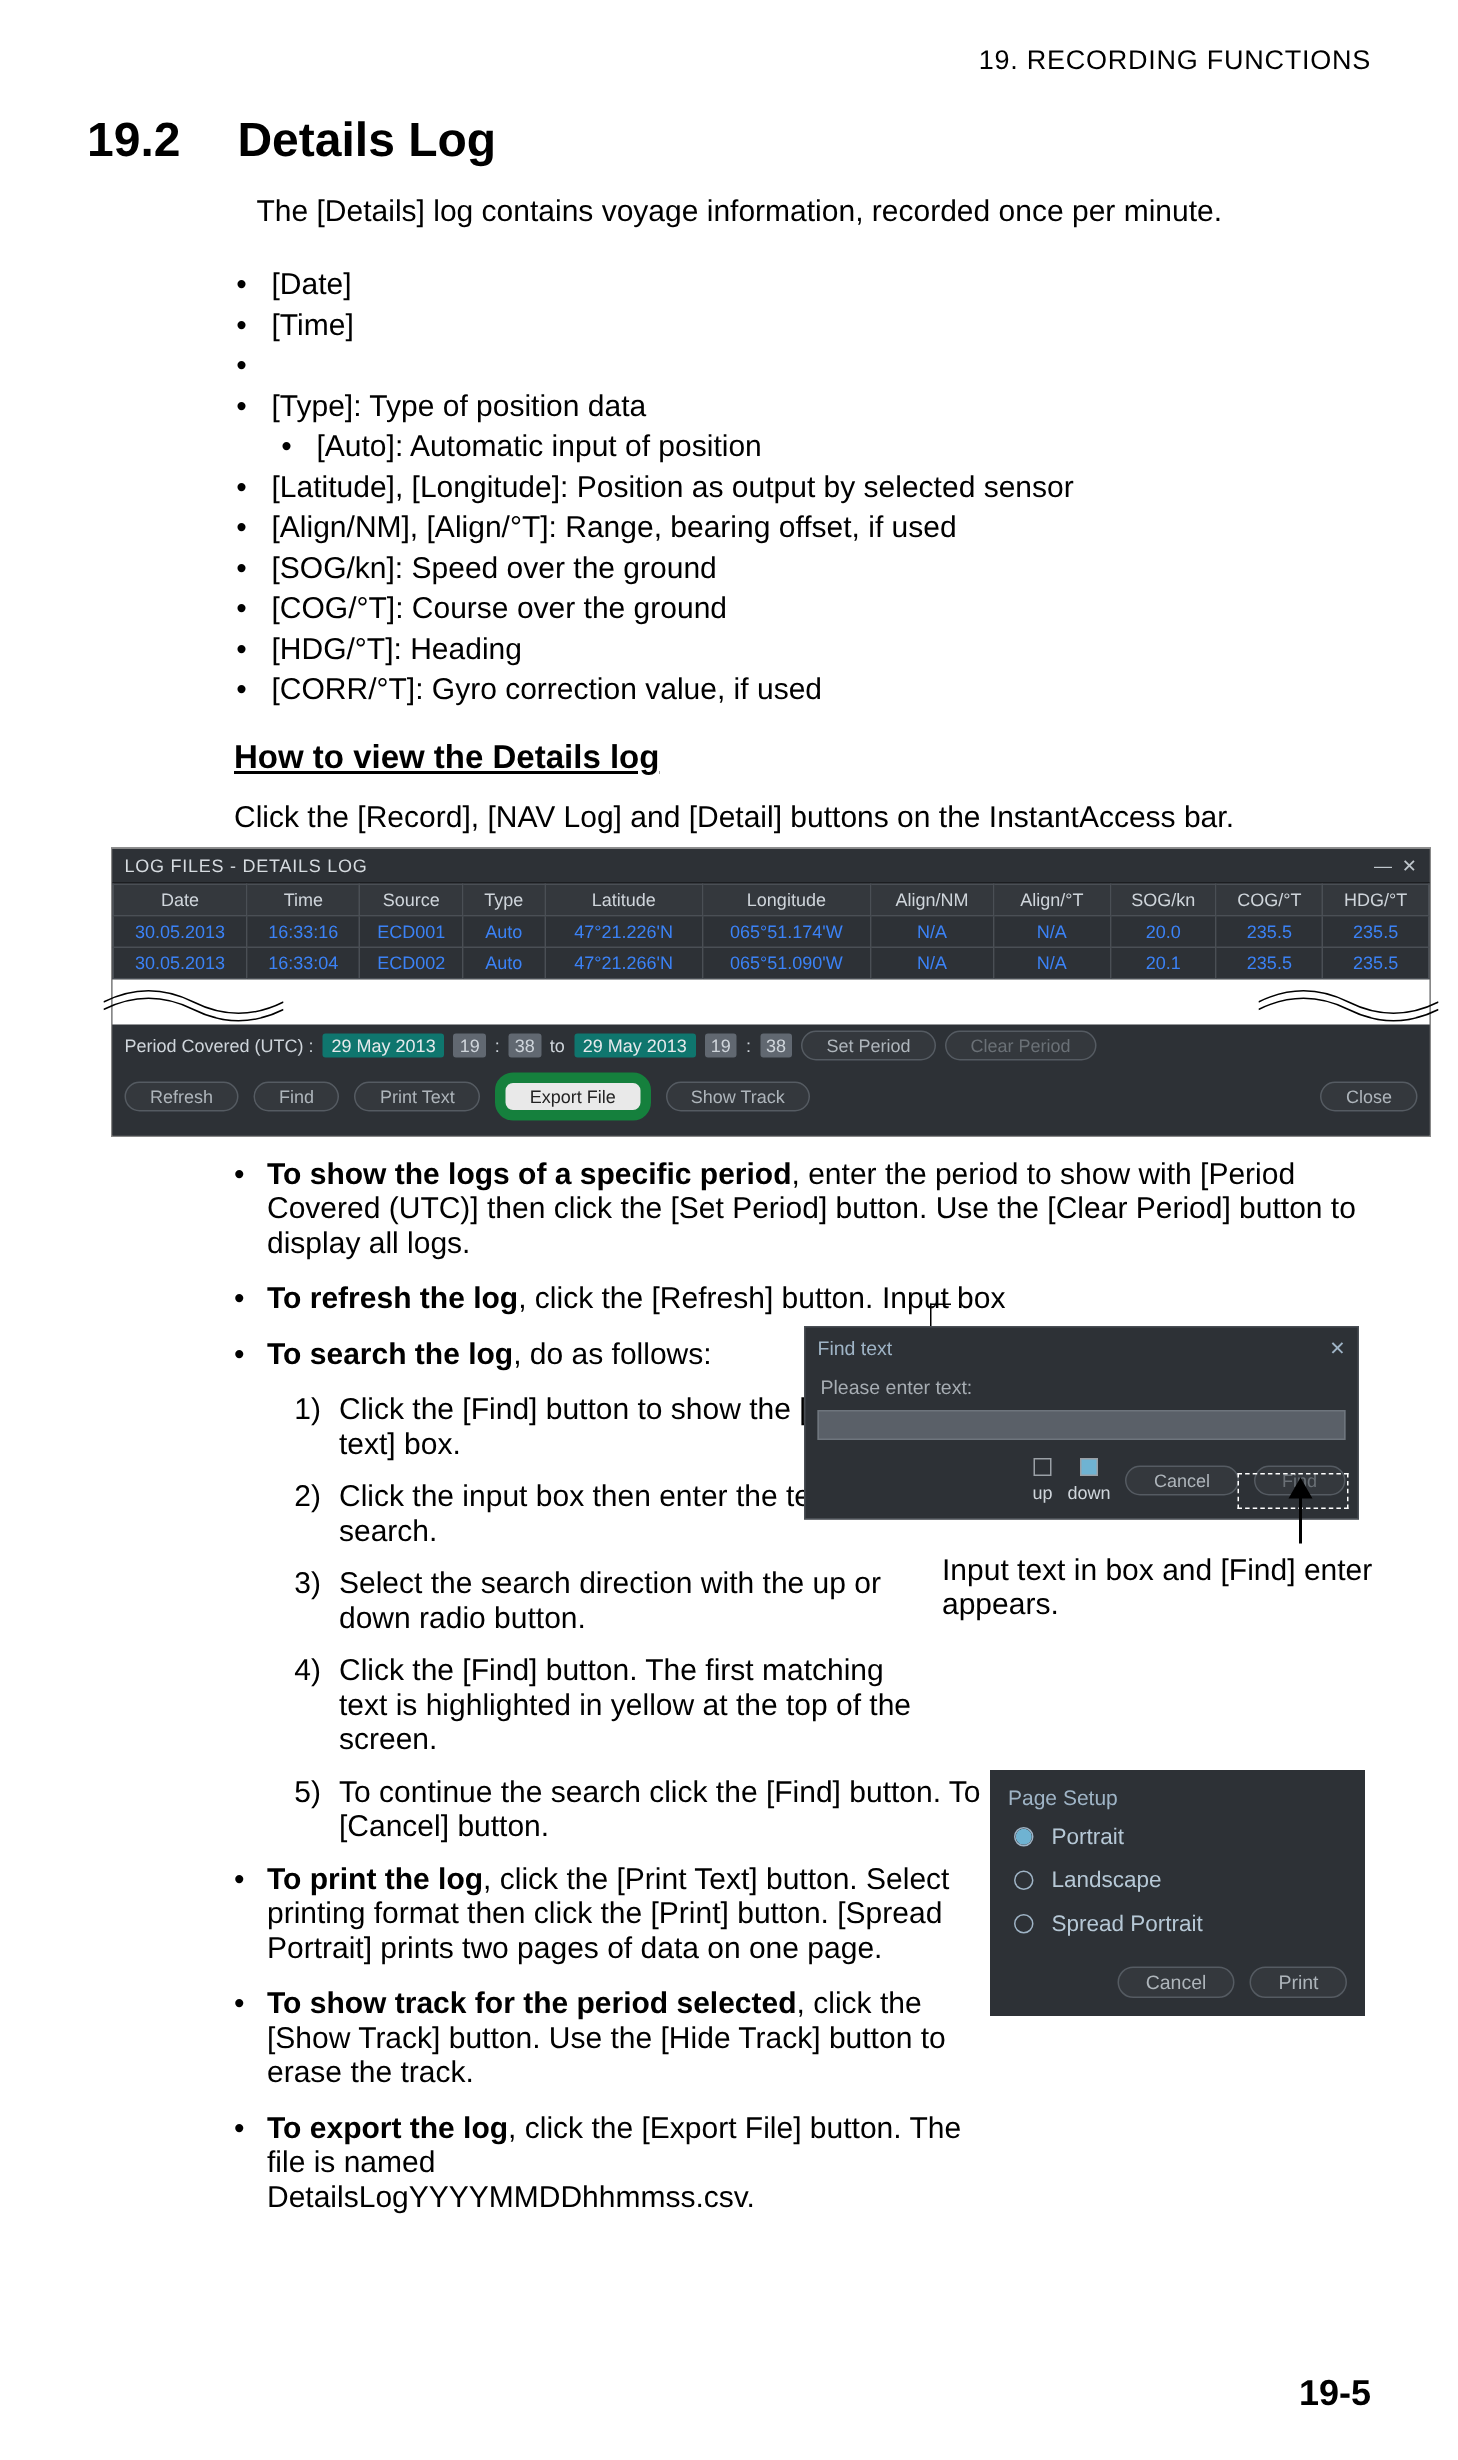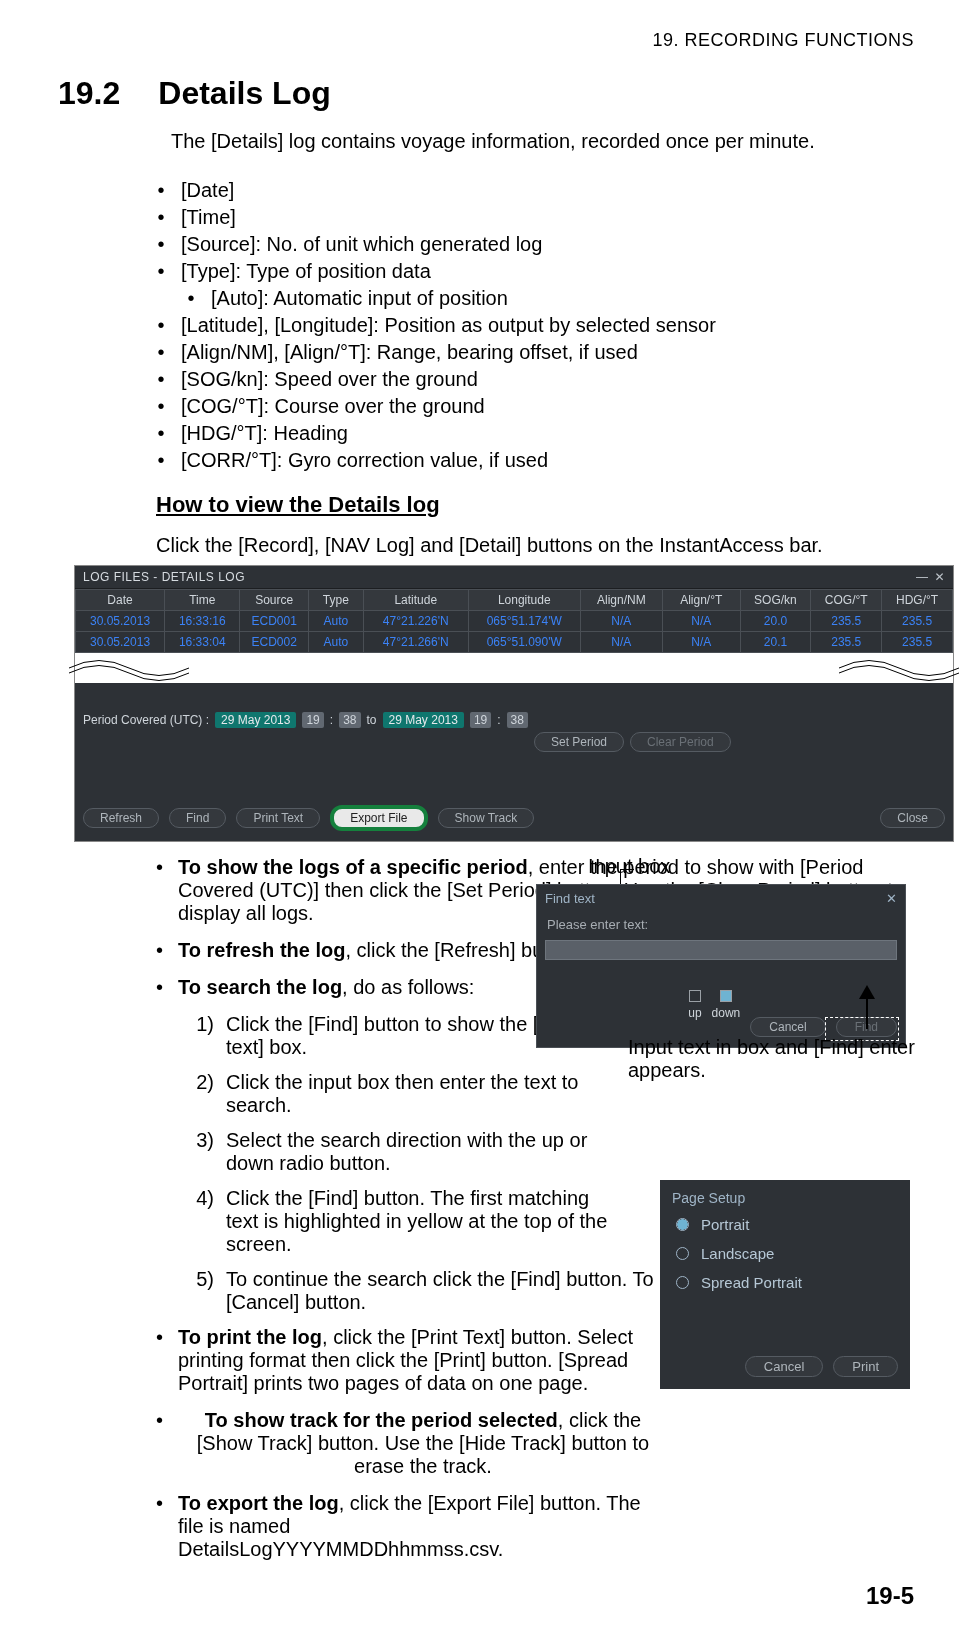--- a/index.html
+++ b/index.html
@@ -103,23 +103,22 @@
     font-size: 12px;
     border-radius: 2px;
   }
   .pill {
     background: #34383d;
     border: 1px solid #555b62;
     color: #aeb5bb;
     padding: 2px 16px;
     border-radius: 12px;
     font-size: 12px;
-    margin-top: 45px;
-  }
-  .pill.light { background:#e9e9e9; color:#222; border:4px solid #15803d;}
+  }
+  .pill.light { background:#e9e9e9; color:#222; border:7px solid #15803d;}
   .btn-row { display:flex; gap:10px; align-items:center; }
   .btn-row .spacer { flex:1; }
 
   
   .actions { margin-left: 98px; font-size: 20px; margin-top: 14px; }
   .actions .row { display:flex; gap:12px; margin-bottom: 14px; }
   .actions .row .dot { width: 10px; flex-shrink: 0; }
   .actions .row .text { flex: 1; }
   .bold { font-weight: bold; }
   .steps { margin-left: 32px; }
@@ -222,21 +221,20 @@
   <div class="row">
       <span class="dot">•</span>
       <span>[Date]</span>
     </div>
   <div class="row">
       <span class="dot">•</span>
       <span>[Time]</span>
     </div>
   <div class="row">
       <span class="dot">•</span>
-      <span>[Source]: No. of unit which generated log</span>
     </div>
   <div class="row">
       <span class="dot">•</span>
       <span>[Type]: Type of position data</span>
     </div>
   <div class="row sub">
       <span class="dot">•</span>
       <span>[Auto]: Automatic input of position</span>
     </div>
   <div class="row">
@@ -405,21 +403,21 @@
         <span class="num">5)</span>
         <div class="stext">To continue the search click the [Find] button. To cancel the search, click the [Cancel] button.</div>
       </div>
   </div>
   <div class="row">
       <span class="dot">•</span>
     <div class="text" style="max-width:490px;"><span class="bold">To print the log</span><span>, click the [Print Text] button. Select printing format then click the [Print] button. [Spread Portrait] prints two pages of data on one page.</span></div>
   </div>
   <div class="row">
       <span class="dot">•</span>
-    <div class="text" style="max-width:490px;text-align:center;"><span class="bold">To show track for the period selected</span><span>, click the [Show Track] button. Use the [Hide Track] button to erase the track.</span></div>
+    <div class="text" style="max-width:490px;"><span class="bold">To show track for the period selected</span><span>, click the [Show Track] button. Use the [Hide Track] button to erase the track.</span></div>
   </div>
   <div class="row">
       <span class="dot">•</span>
     <div class="text" style="max-width:490px;">
       <span class="bold">To export the log</span><span>, click the [Export File] button. The file is named</span><br>
       <span>DetailsLogYYYYMMDDhhmmss.csv.</span>
     </div>
   </div>
 </div>
 

